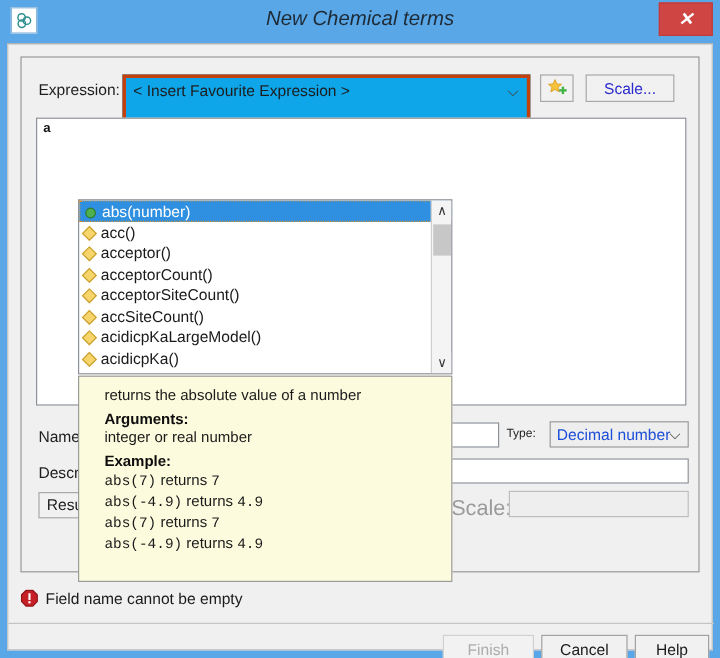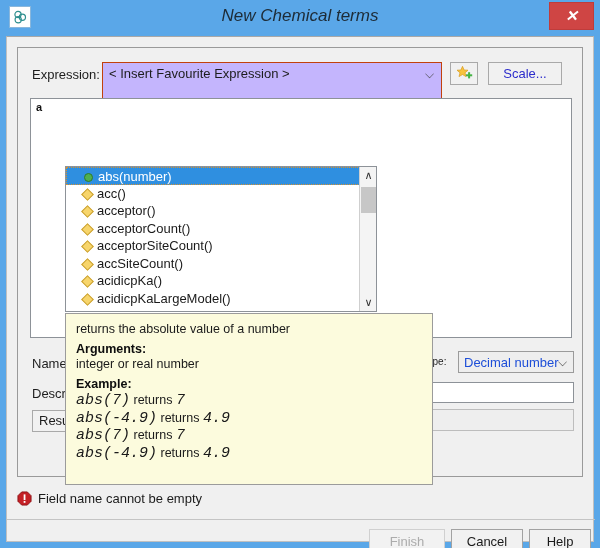--- a/index.html
+++ b/index.html
@@ -97,22 +97,22 @@
   .expr-label {
     position: absolute;
     left: 14px; top: 5px;
     font-size: 13px;
     color: #1d1d1d;
   }
   .expr-combo {
     position: absolute;
     left: 84px; top: 0px;
     width: 340px; height: 41px;
-    background: #c4b5fd;
-    border: 1px solid #c2410c;
+    background: #0ea5e9;
+    border: 3px solid #c2410c;
     box-sizing: border-box;
     cursor: pointer;
   }
   .expr-combo .combo-text {
     position: absolute;
     left: 6px; top: 3px;
     font-size: 13px;
     color: #1d1d1d;
     white-space: nowrap;
   }
@@ -260,21 +260,21 @@
     background: #ffffff;
     border: 1px solid #8d9298;
     box-sizing: border-box;
     overflow: hidden;
     z-index: 30;
   }
   .ac-item {
     position: relative;
     height: 17.5px;
     line-height: 17.5px;
-    padding-left: 17px;
+    padding-left: 4px;
     font-size: 13px;
     color: #1a1a1a;
     white-space: nowrap;
     cursor: pointer;
     box-sizing: border-box;
   }
   .ac-item.selected {
     background: #2f8fe0;
     color: #ffffff;
     border: 1px dotted #d7922f;
@@ -322,44 +322,43 @@
     left: 1px; top: 20px;
     width: 15px; height: 26px;
     background: #c7c7c7;
     cursor: pointer;
   }
 
   
   .ac-doc {
     position: absolute;
     left: 47px; top: 265px;
-    width: 368px; height: 172px;
+    width: 312px; height: 172px;
     background: #fcfbdd;
     border: 1px solid #9b9b9b;
     box-sizing: border-box;
-    padding: 8px 10px;
+    padding: 8px 21px;
     z-index: 31;
     overflow: hidden;
   }
   .doc-line {
     font-size: 12.5px;
     color: #1a1a1a;
     line-height: 15px;
   }
   .doc-head {
     font-size: 12.5px;
     font-weight: bold;
     color: #0d0d0d;
     margin-top: 4px;
     line-height: 16px;
   }
   .doc-mono {
     font-family: "Liberation Mono", monospace;
-    font-size: 15px;
-    font-style: italic;
+    font-size: 12px;
   }
   .doc-ex {
     line-height: 16.5px;
     font-size: 12.5px;
     color: #1a1a1a;
   }
 
   
   .error-row {
     position: absolute;
@@ -482,24 +481,24 @@
         <div class="ac-item">
           <span class="ac-bullet bullet-diamond"></span><span>acceptorCount()</span>
         </div>
         <div class="ac-item">
           <span class="ac-bullet bullet-diamond"></span><span>acceptorSiteCount()</span>
         </div>
         <div class="ac-item">
           <span class="ac-bullet bullet-diamond"></span><span>accSiteCount()</span>
         </div>
         <div class="ac-item">
+          <span class="ac-bullet bullet-diamond"></span><span>acidicpKaLargeModel()</span>
+        </div>
+        <div class="ac-item">
           <span class="ac-bullet bullet-diamond"></span><span>acidicpKa()</span>
-        </div>
-        <div class="ac-item">
-          <span class="ac-bullet bullet-diamond"></span><span>acidicpKaLargeModel()</span>
         </div>
 
         <div class="ac-scrollbar">
           <div class="sb-arrow sb-up">∧</div>
           <div class="sb-thumb"></div>
           <div class="sb-arrow sb-down">∨</div>
         </div>
       </div>
 
       <div class="ac-doc">

